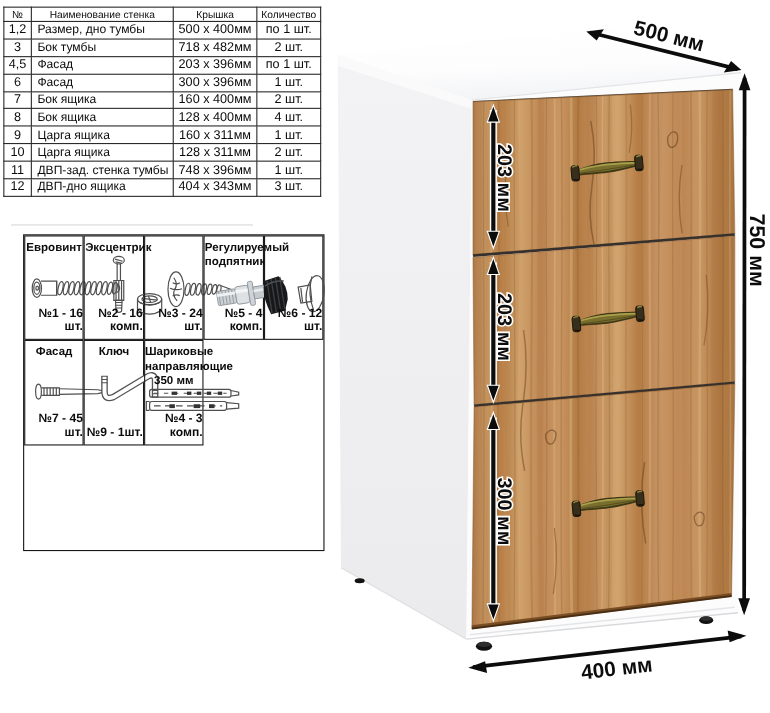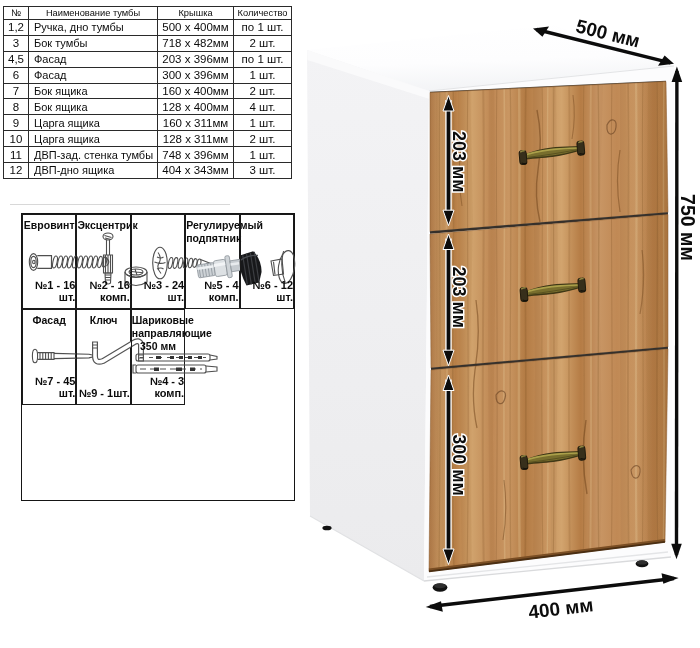--- a/index.html
+++ b/index.html
@@ -27,27 +27,27 @@
 <table id="parts" cellspacing="0">
 <colgroup>
         <col style="width:25px">
         <col style="width:129px">
         <col style="width:76px">
         <col style="width:58px">
       </colgroup>
 <tbody>
         <tr>
           <th class="c">№</th>
-          <th class="c">Наименование тумбы</th>
+          <th class="c">Наименование стенка</th>
           <th class="c">Крышка</th>
           <th class="c">Количество</th>
         </tr>
 <tr>
           <td class="c">1,2</td>
-          <td class="l">Ручка, дно тумбы</td>
+          <td class="l">Размер, дно тумбы</td>
           <td class="c">500 х 400мм</td>
           <td class="c">по 1 шт.</td>
         </tr>
 <tr>
           <td class="c">3</td>
           <td class="l">Бок тумбы</td>
           <td class="c">718 х 482мм</td>
           <td class="c">2 шт.</td>
         </tr>
 <tr>

